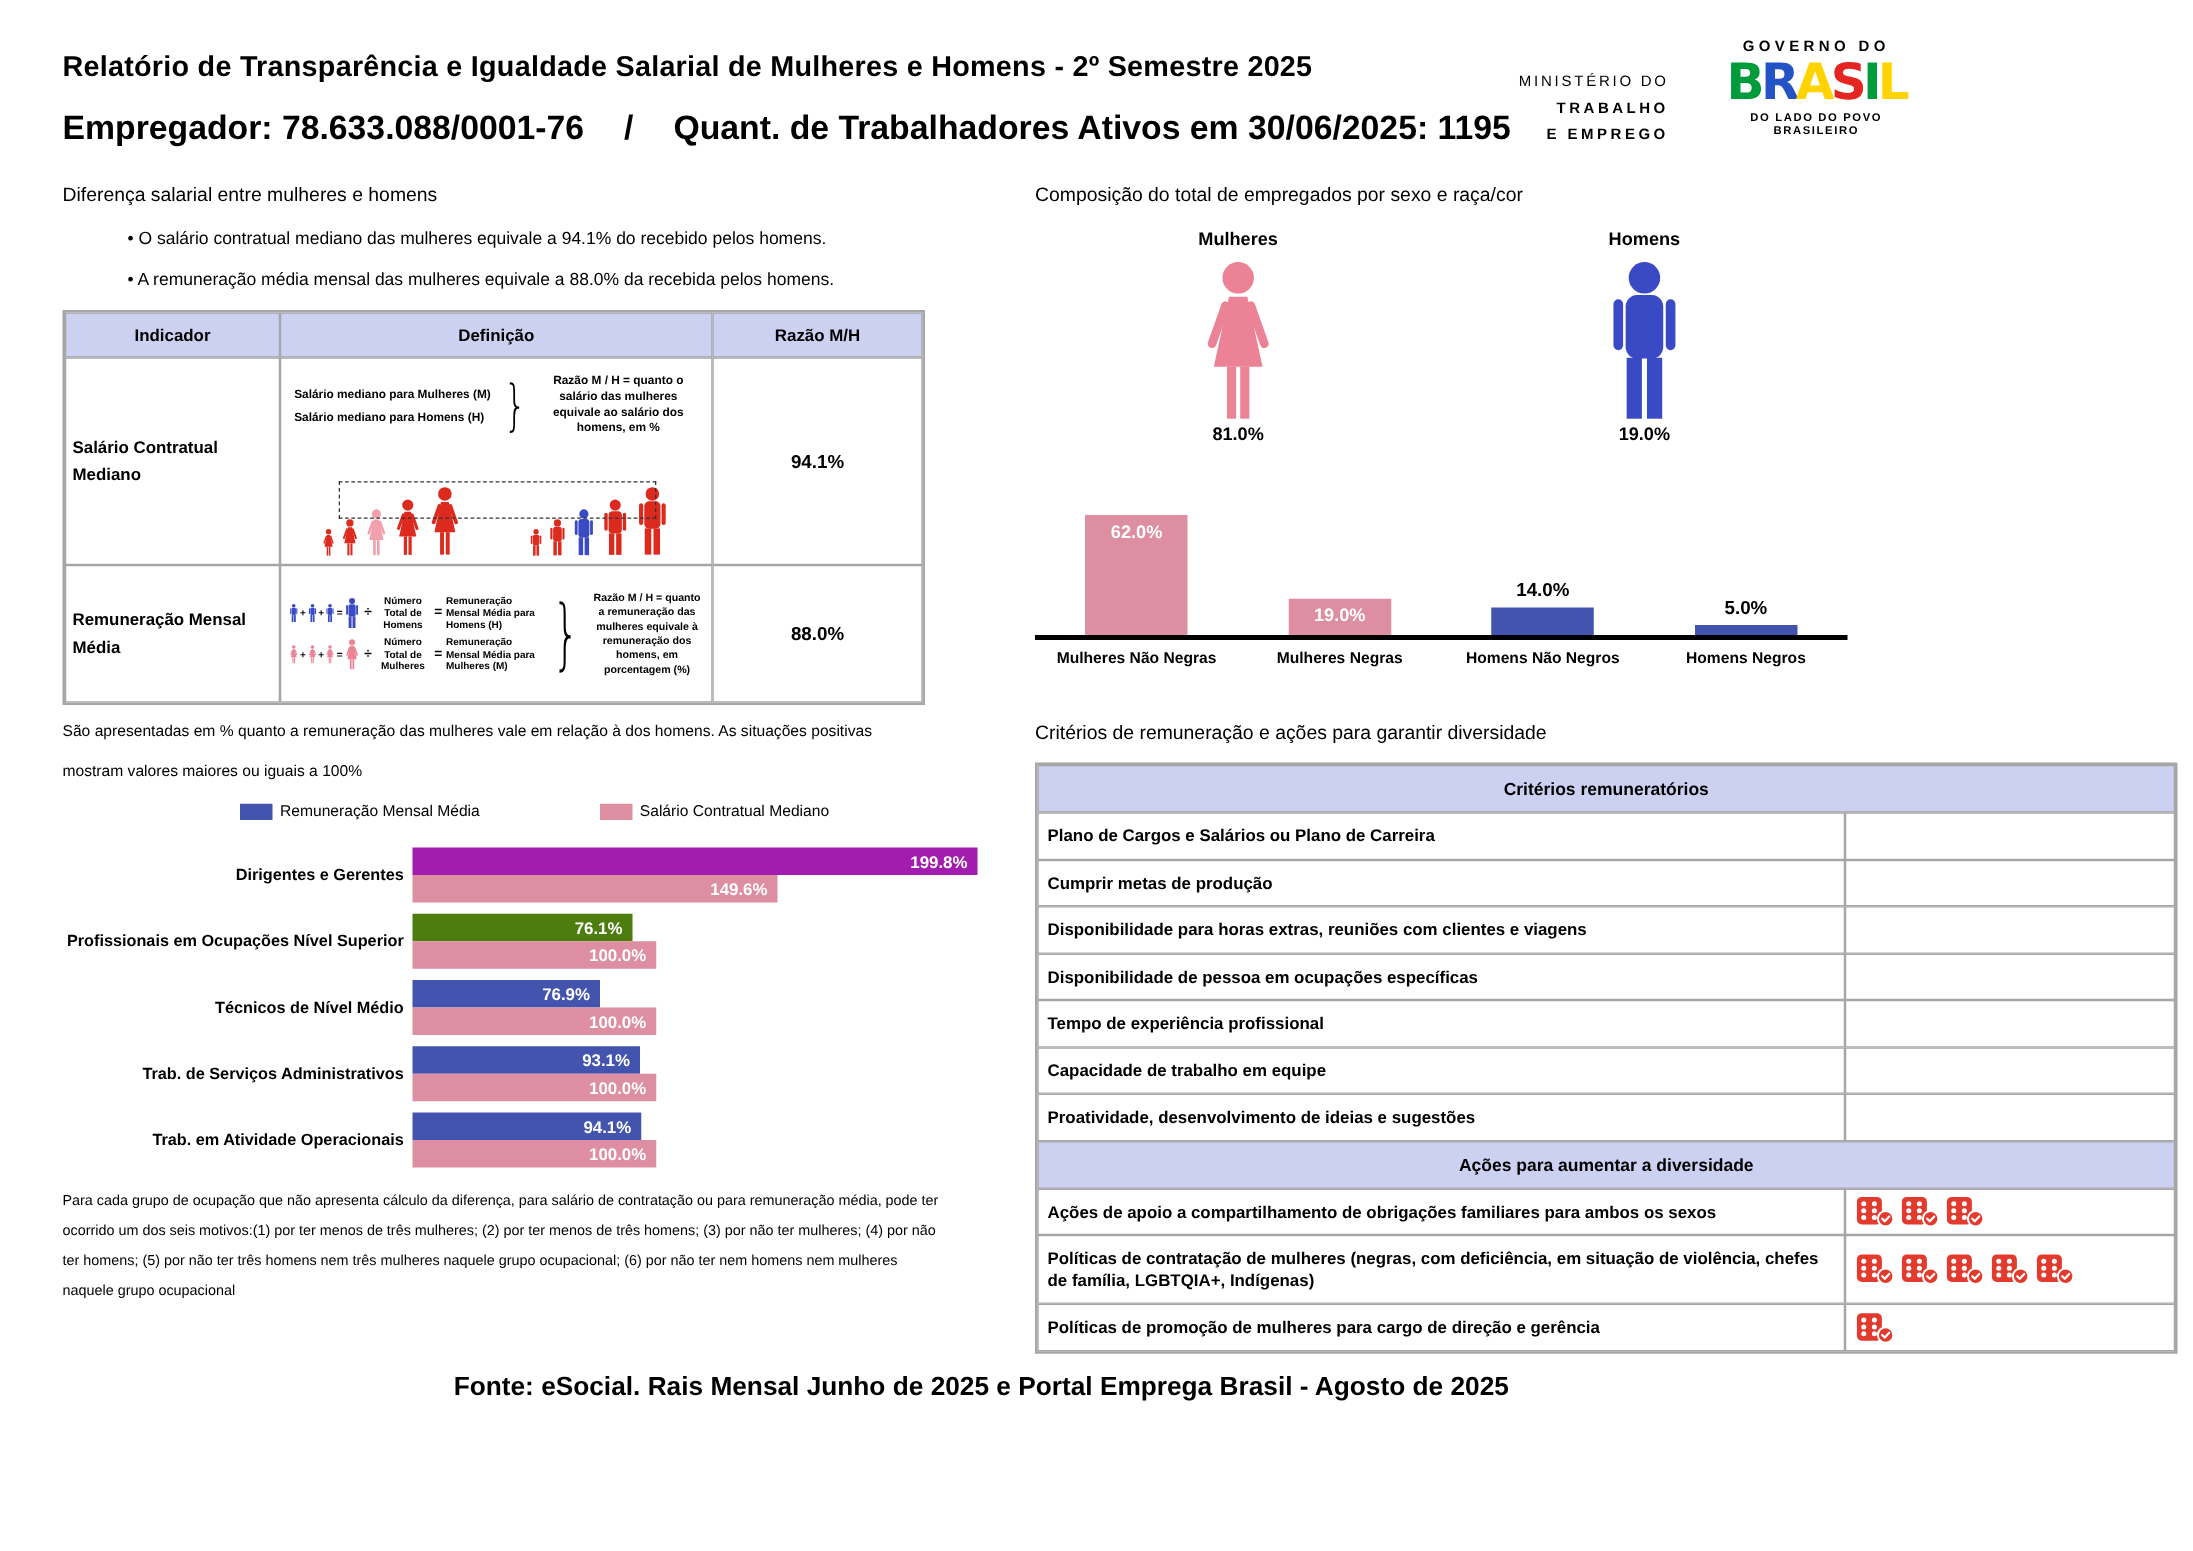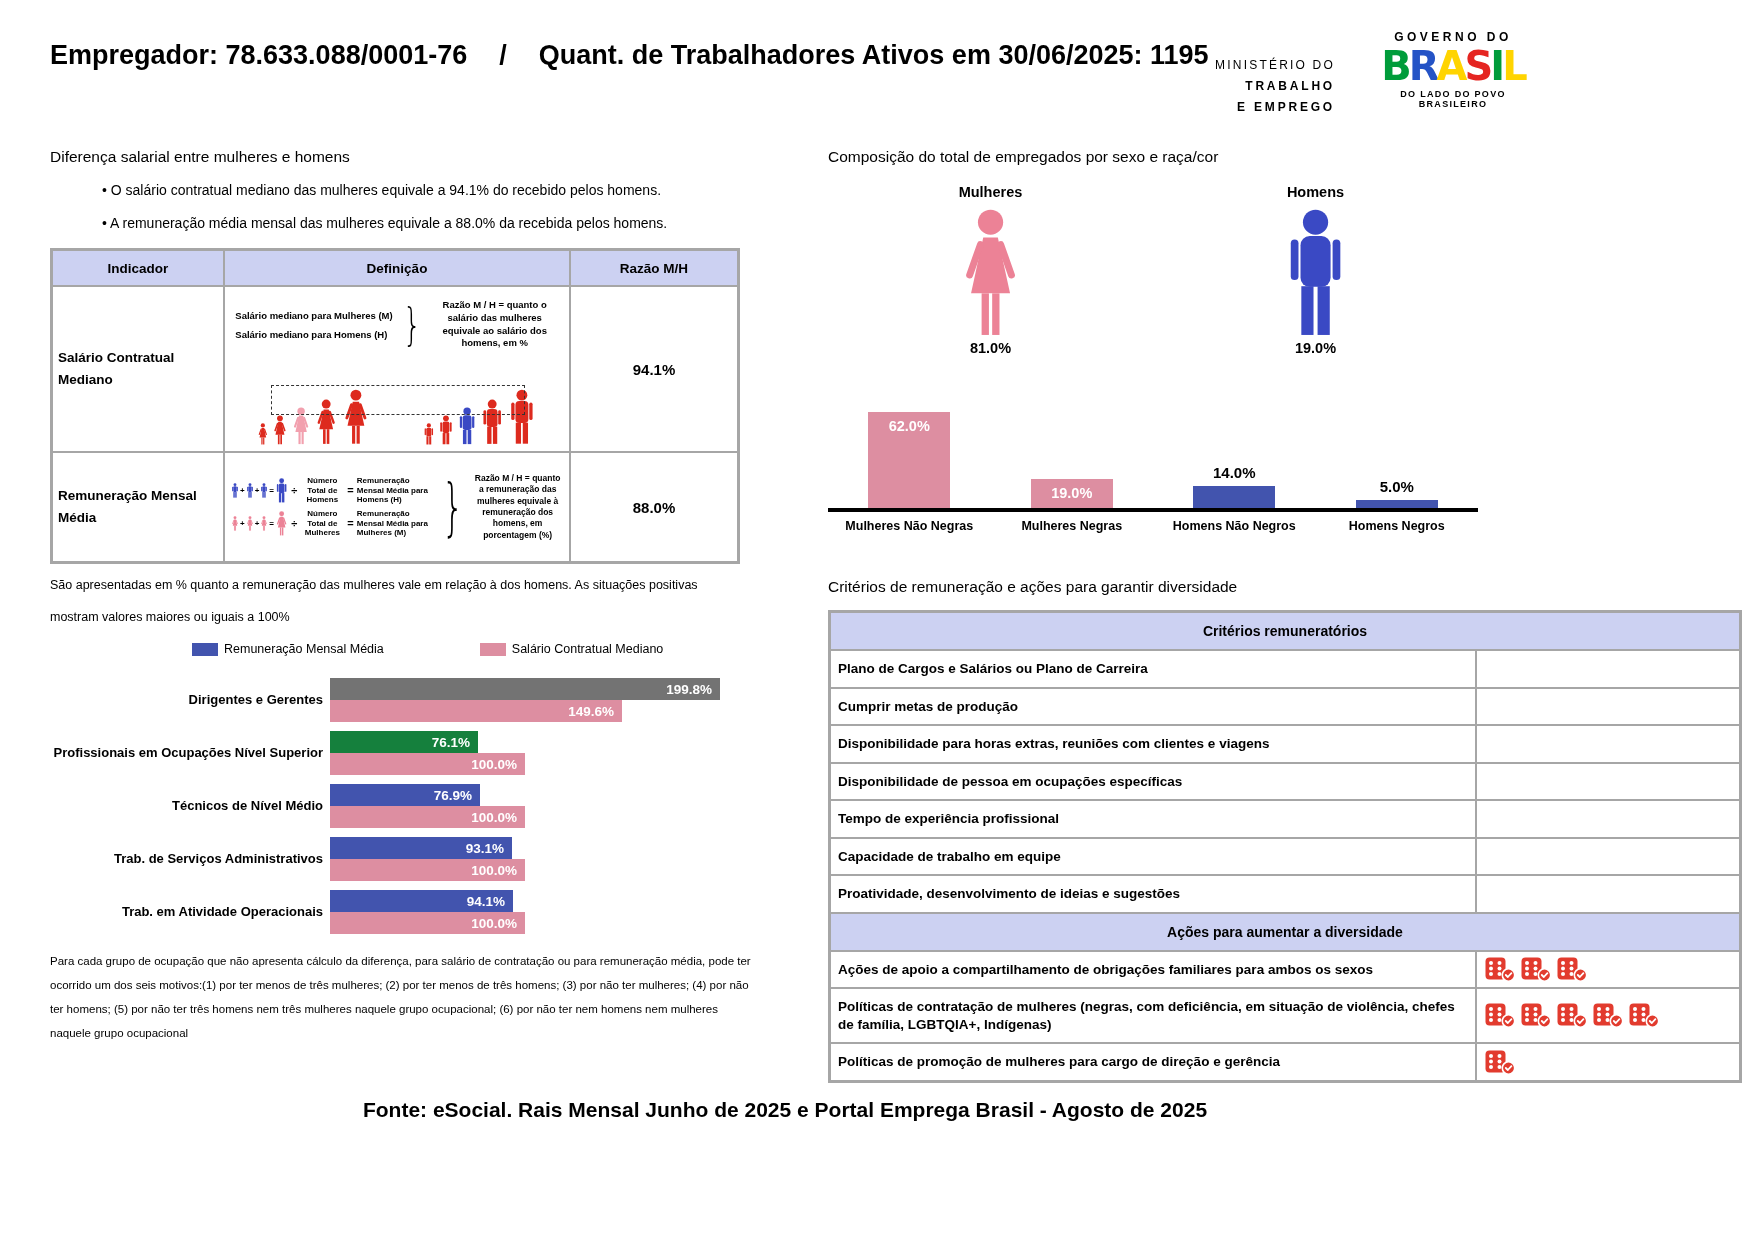--- a/index.html
+++ b/index.html
@@ -87,20 +87,21 @@
 .ct-row{display:flex}
 .ct-l{width:646px;border:1px solid #a6a6a6;font-weight:bold;font-size:13.5px;padding:9px 7px;display:flex;align-items:center;line-height:1.3}
 .ct-r{flex:1;border:1px solid #a6a6a6;display:flex;align-items:center;gap:5px;padding:4px 8px}
 
 .footer{position:absolute;left:0;top:1098px;width:100%;text-align:center;padding-right:184px;font-size:21px;font-weight:bold}
 </style>
 </head>
 <body>
 
 <div class="title-block">
+  <div class="title">Relatório de Transparência e Igualdade Salarial de Mulheres e Homens - 2º Semestre 2025</div>
   <div class="subtitle">
     <span>Empregador: 78.633.088/0001-76</span><span class="sep">/</span><span>Quant. de Trabalhadores Ativos em 30/06/2025: 1195</span>
   </div>
 </div>
 
 <div class="ministry">
   <div>MINISTÉRIO DO</div>
   <div class="m-bold">TRABALHO</div>
   <div class="m-bold">E EMPREGO</div>
 </div>
@@ -447,32 +448,32 @@
       <div>mostram valores maiores ou iguais a 100%</div>
     </div>
   <div class="occ-legend" id="occ-legend">
       <span class="lg-item"><span class="lg-sw" style="background:#4254AE"></span>Remuneração Mensal Média</span>
       <span class="lg-item"><span class="lg-sw" style="background:#DD8EA1"></span>Salário Contratual Mediano</span>
     </div>
   <div class="occ-chart" id="occ-chart">
       <div class="oc-row">
         <div class="oc-cat">Dirigentes e Gerentes</div>
         <div class="oc-bars">
-          <div class="oc-bar" style="width:390px;background:#737373">
+          <div class="oc-bar" style="width:452px;background:#a21caf">
             <span>199.8%</span>
           </div>
           <div class="oc-bar" style="width:292px;background:#DD8EA1">
             <span>149.6%</span>
           </div>
         </div>
       </div>
       <div class="oc-row">
         <div class="oc-cat">Profissionais em Ocupações Nível Superior</div>
         <div class="oc-bars">
-          <div class="oc-bar" style="width:148px;background:#15803d">
+          <div class="oc-bar" style="width:176px;background:#4d7c0f">
             <span>76.1%</span>
           </div>
           <div class="oc-bar" style="width:195px;background:#DD8EA1">
             <span>100.0%</span>
           </div>
         </div>
       </div>
       <div class="oc-row">
         <div class="oc-cat">Técnicos de Nível Médio</div>
         <div class="oc-bars">

